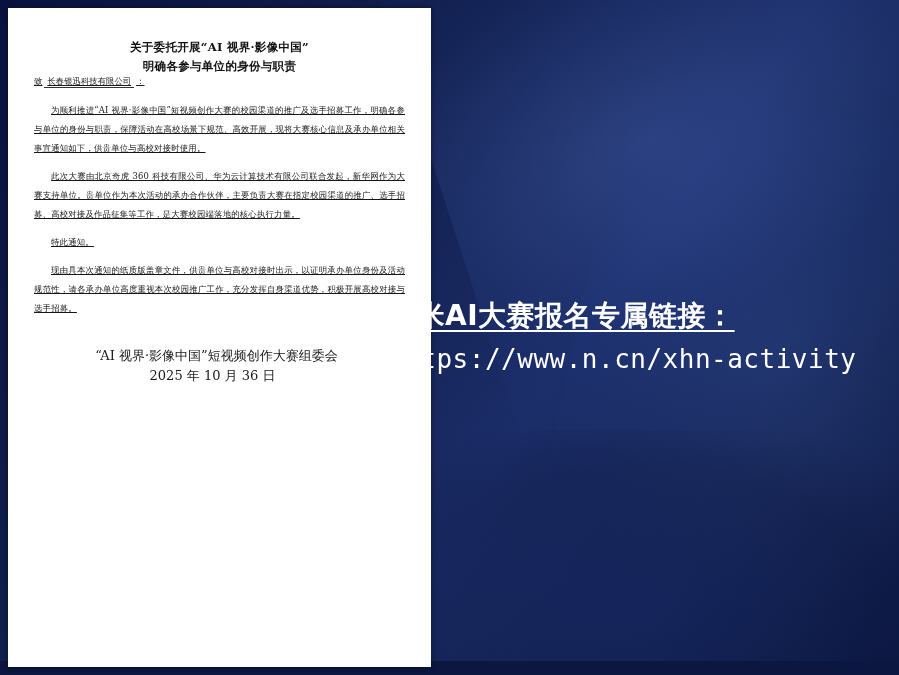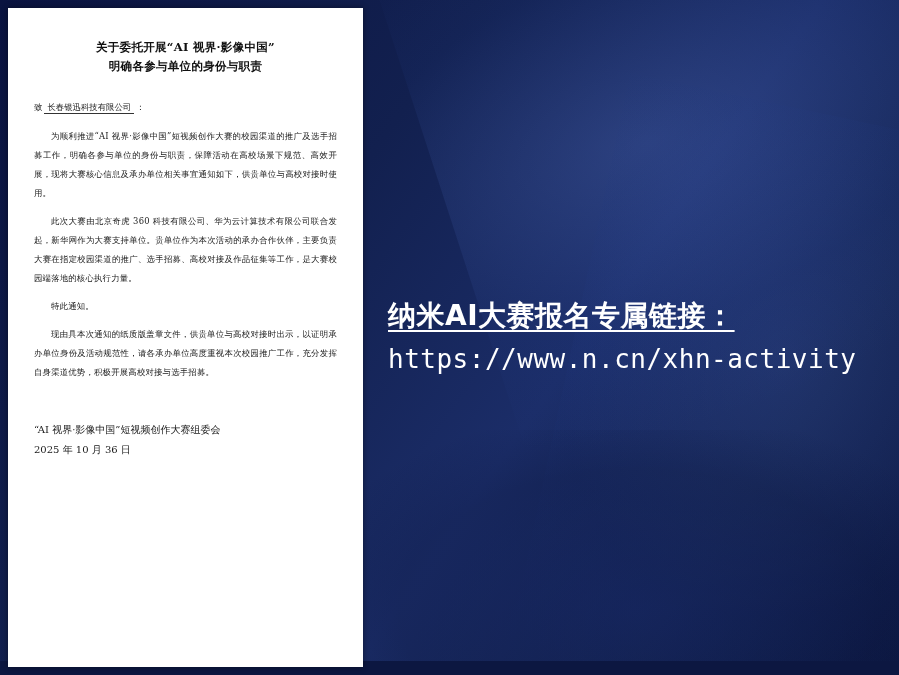--- a/index.html
+++ b/index.html
@@ -58,21 +58,21 @@
     height: 14px;
     background: #0c1741;
     pointer-events: none;
   }
 
   
   .doc-page {
     position: absolute;
     left: 8px;
     top: 8px;
-    width: 355px;
+    width: 423px;
     height: 659px;
     background: #ffffff;
     box-shadow: 0 0 6px rgba(0,0,0,0.45);
     overflow: hidden;
   }
   .doc-inner {
     padding: 30px 26px 18px 26px;
     color: #16161a;
   }
   .doc-title {
@@ -81,49 +81,50 @@
     font-weight: bold;
     font-size: 11.5px;
     line-height: 19px;
     letter-spacing: 0.3px;
     color: #111;
   }
   .doc-title .line2 {
     display: block;
   }
   .recipient {
-    margin-top: 26px;
     font-family: "DejaVu Serif", "Liberation Serif", serif;
     font-size: 8.4px;
     color: #1a1a1a;
     white-space: nowrap;
+    text-decoration: underline;
   }
   .recipient .name {
     border-bottom: 1px solid #333;
     padding: 0 3px 1px 3px;
     margin: 0 2px;
   }
   .doc-body {
     margin-top: 14px;
+    text-decoration: underline;
   }
   .doc-body p {
     font-family: "DejaVu Serif", "Liberation Serif", serif;
     font-size: 8.4px;
     line-height: 19px;
     text-align: justify;
     text-indent: 17px;
     margin: 0 0 9px 0;
     color: #1a1a1a;
     letter-spacing: 0.2px;
   }
   .doc-sign {
-    margin-top: 38px;
-    text-align: left;
-    font-family: "DejaVu Serif", "Liberation Serif", serif;
-    font-size: 10px;
+    margin-top: 28px;
+    text-align: center;
+    font-family: "DejaVu Serif", "Liberation Serif", serif;
+    font-size: 13px;
     line-height: 20px;
     color: #1a1a1a;
     padding-right: 6px;
   }
   .doc-sign .date {
     display: block;
     padding-right: 8px;
   }
 
   

